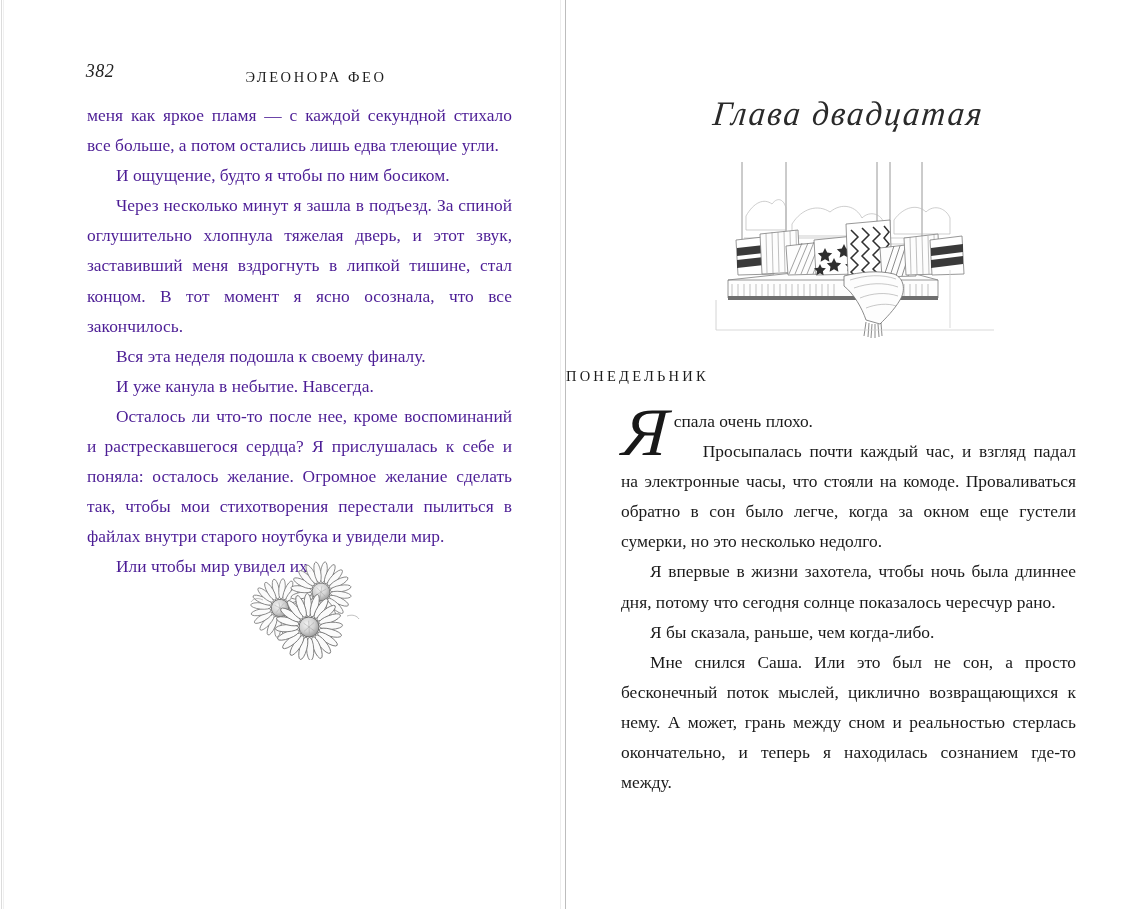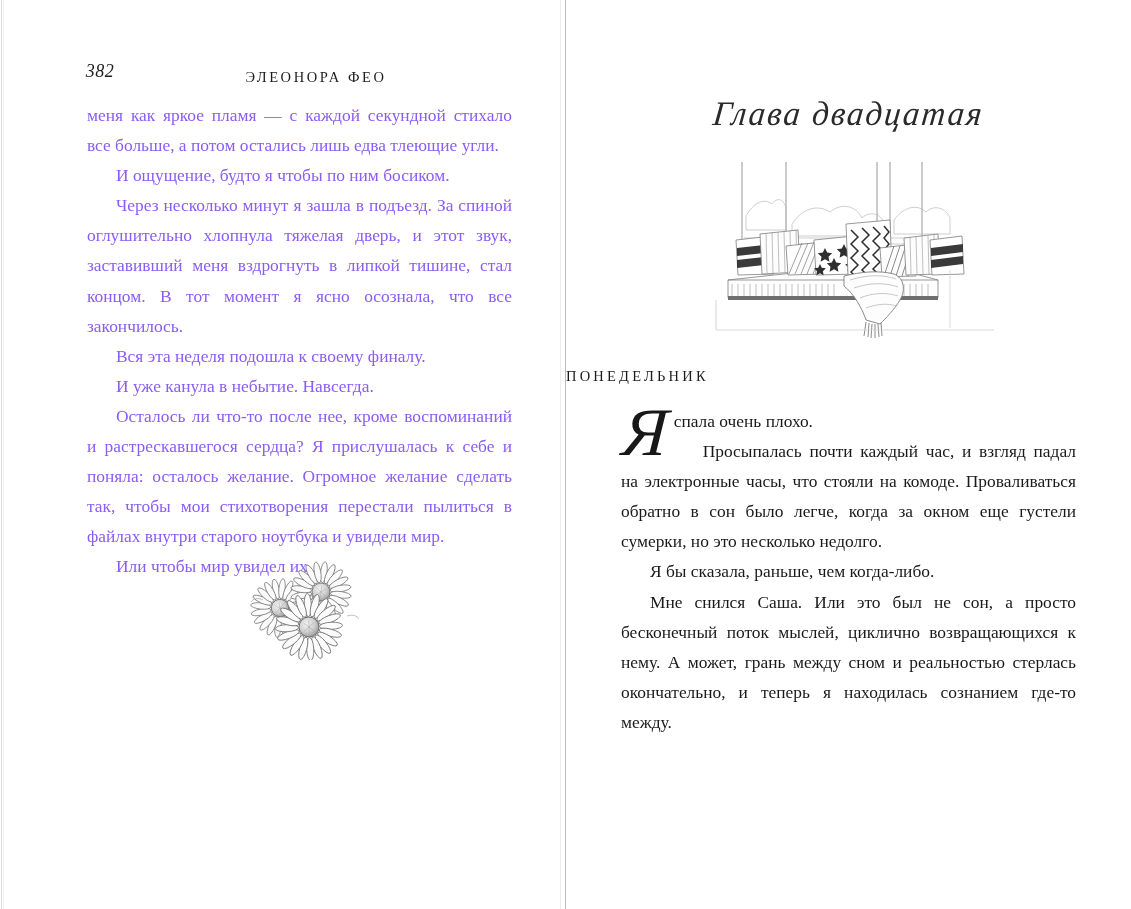--- a/index.html
+++ b/index.html
@@ -100,21 +100,21 @@
 
   .verso-body {
     position: absolute;
     left: 87px;
     top: 100px;
     width: 425px;
     font-size: 17.4px;
     line-height: 30.1px;
     text-align: justify;
     text-justify: inter-word;
-    color: #8b5cf6;
+    color: #4c1d95;
   }
 
   .verso-body p {
     margin: 0;
     text-indent: 29px;
   }
   .verso-body p.noindent {
     text-indent: 0;
   }
 
@@ -422,18 +422,19 @@
           <line x1="256" y1="112" x2="256" y2="170" stroke="#cfcfcf"></line>
         </g>
       </svg>
     </div>
 
     <div class="day-heading">ПОНЕДЕЛЬНИК</div>
 
     <div class="recto-body">
       <p class="opening"><span class="dropcap">Я</span><span>спала очень плохо.</span></p>
       <p>Просыпалась почти каждый час, и взгляд падал на электронные часы, что стояли на комоде. Проваливаться обратно в сон было легче, когда за окном еще густели сумерки, но это несколько недолго.</p>
+      <p>Я впервые в жизни захотела, чтобы ночь была длиннее дня, потому что сегодня солнце показалось чересчур рано.</p>
       <p>Я бы сказала, раньше, чем когда-либо.</p>
       <p>Мне снился Саша. Или это был не сон, а просто бесконечный поток мыслей, циклично возвращающихся к нему. А может, грань между сном и реальностью стерлась окончательно, и теперь я находилась сознанием где-то между.</p>
     </div>
   </div>
 
 </div>
 
 </body></html>

